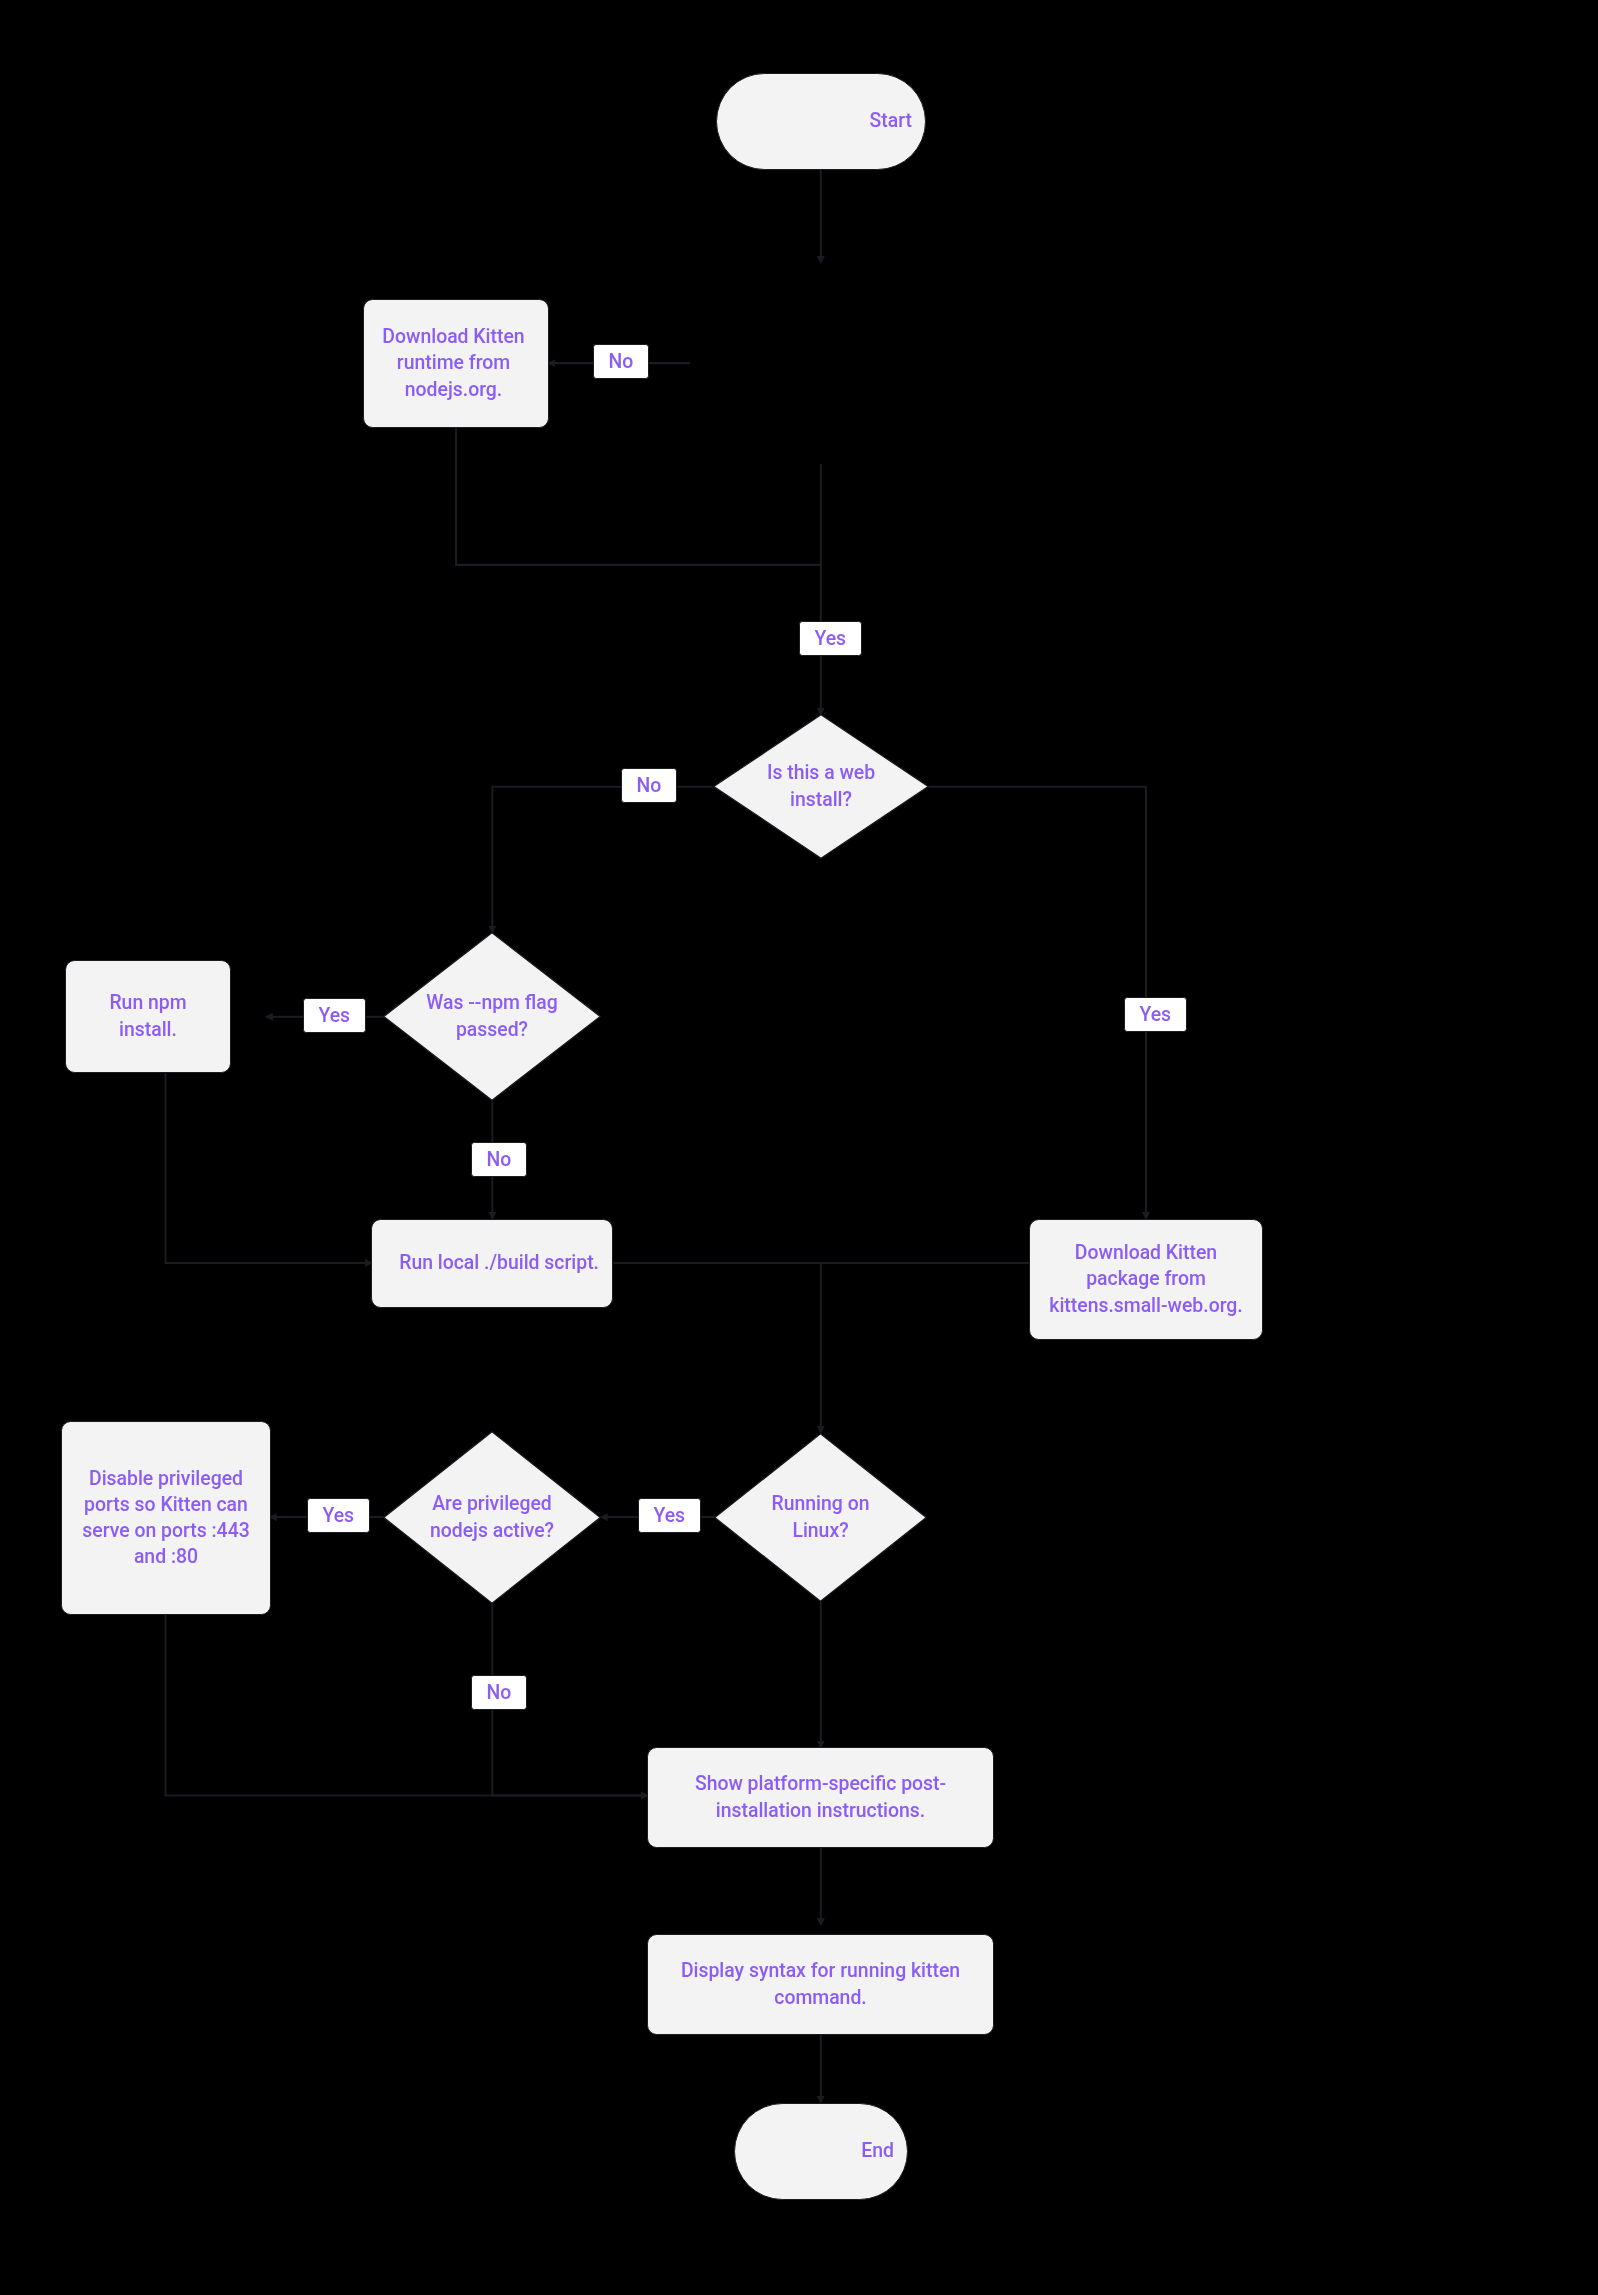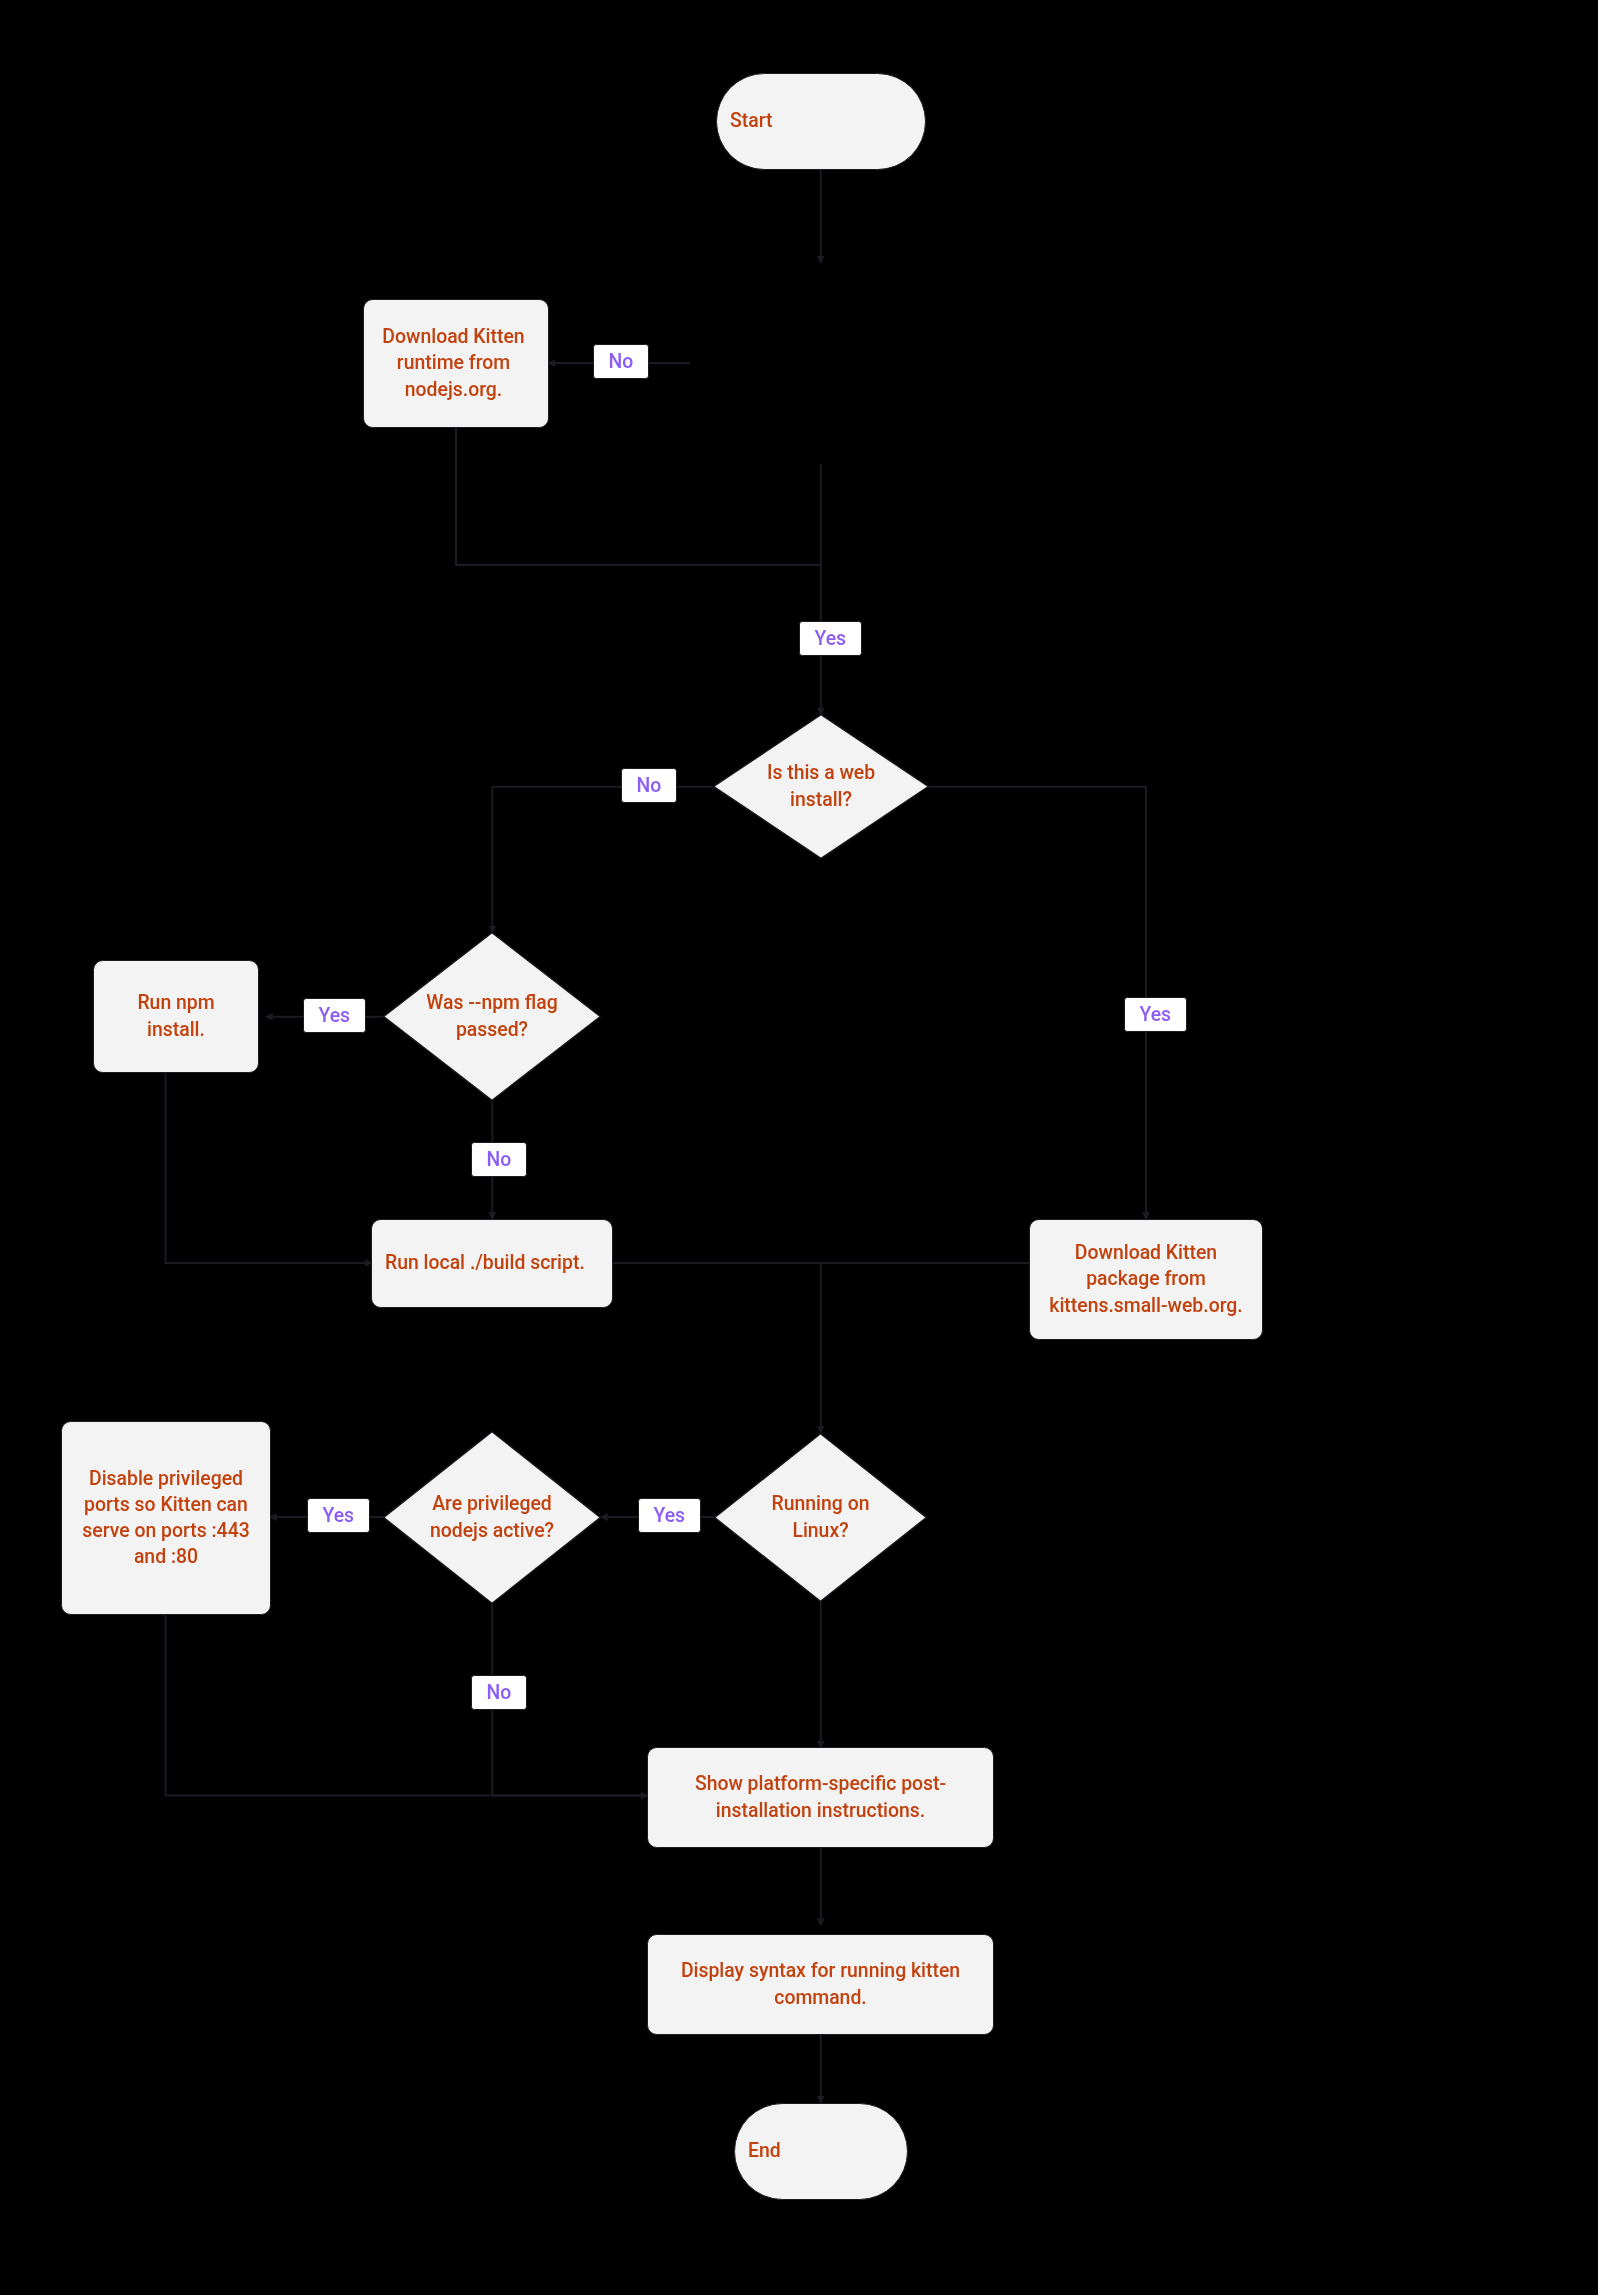--- a/index.html
+++ b/index.html
@@ -15,23 +15,23 @@
     height: 2295px;
     background: #000;
   }
   .node {
     position: absolute;
     background: #f3f3f4;
     border: 1.2px solid #1b1b22;
     box-sizing: border-box;
     display: flex;
     align-items: center;
-    justify-content: flex-start;
+    justify-content: flex-end;
     text-align: center;
-    color: #c2410c;
+    color: #8b5cf6;
     padding: 8px 13px;
     line-height: 1.35;
     font-weight: 500;
   }
   .terminator {
     border-radius: 806px;
   }
   .process {
     border-radius: 9.7px;
   }
@@ -145,21 +145,21 @@
 
   <div class="node decision" style="left:383px; top:932px; width:218px; height:169px; background:transparent; border:none;">
     <div class="diamond-bg">
       <svg viewBox="0 0 270 210" preserveAspectRatio="none">
           <polygon points="135,1 269,105 135,209 1,105" fill="#f3f3f4" stroke="#1b1b22" stroke-width="1.5"></polygon>
         </svg>
     </div>
     <div class="label">Was --npm flag passed?</div>
   </div>
 
-  <div class="node process" style="left:65px; top:960px; width:166px; height:113px;margin-left:28px;">
+  <div class="node process" style="left:65px; top:960px; width:166px; height:113px;">
     <span>Run npm install.</span>
   </div>
 
   <div class="node process" style="left:371px; top:1219px; width:242px; height:89px;">
     <span>Run local ./build script.</span>
   </div>
 
   <div class="node process" style="left:1029px; top:1219px; width:234px; height:121px;">
     <span>Download Kitten package from kittens.small-web.org.</span>
   </div>

